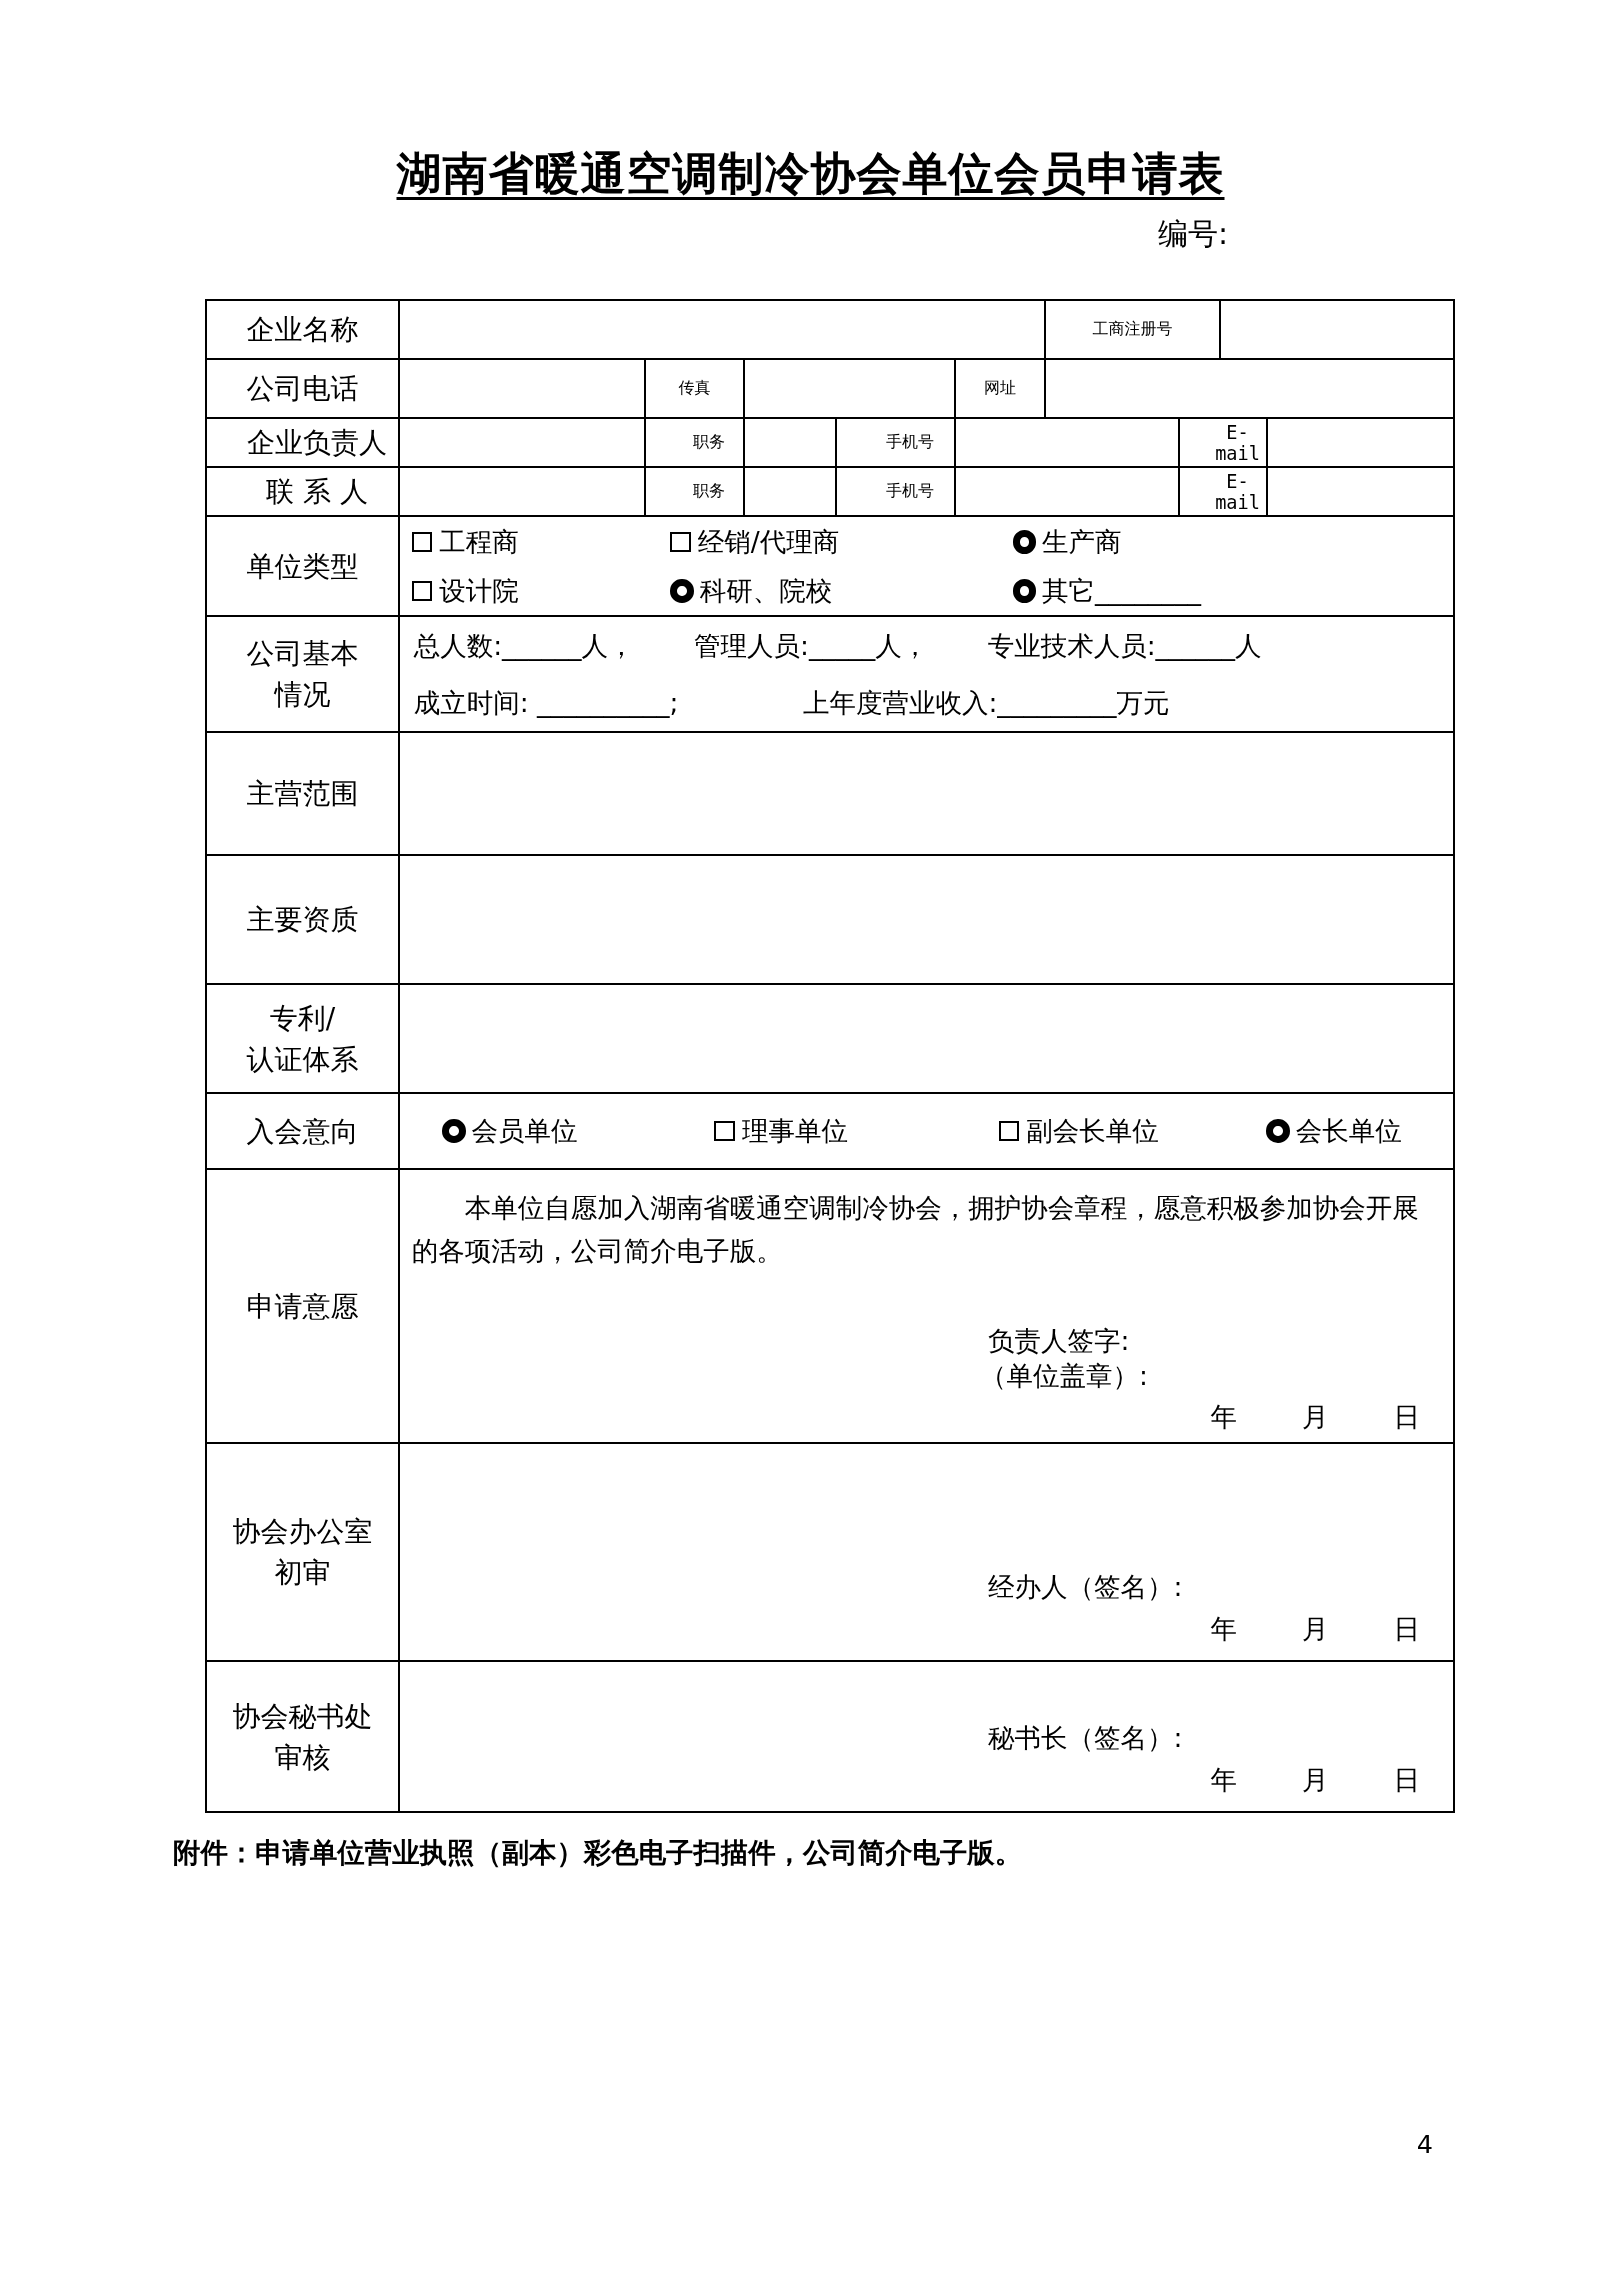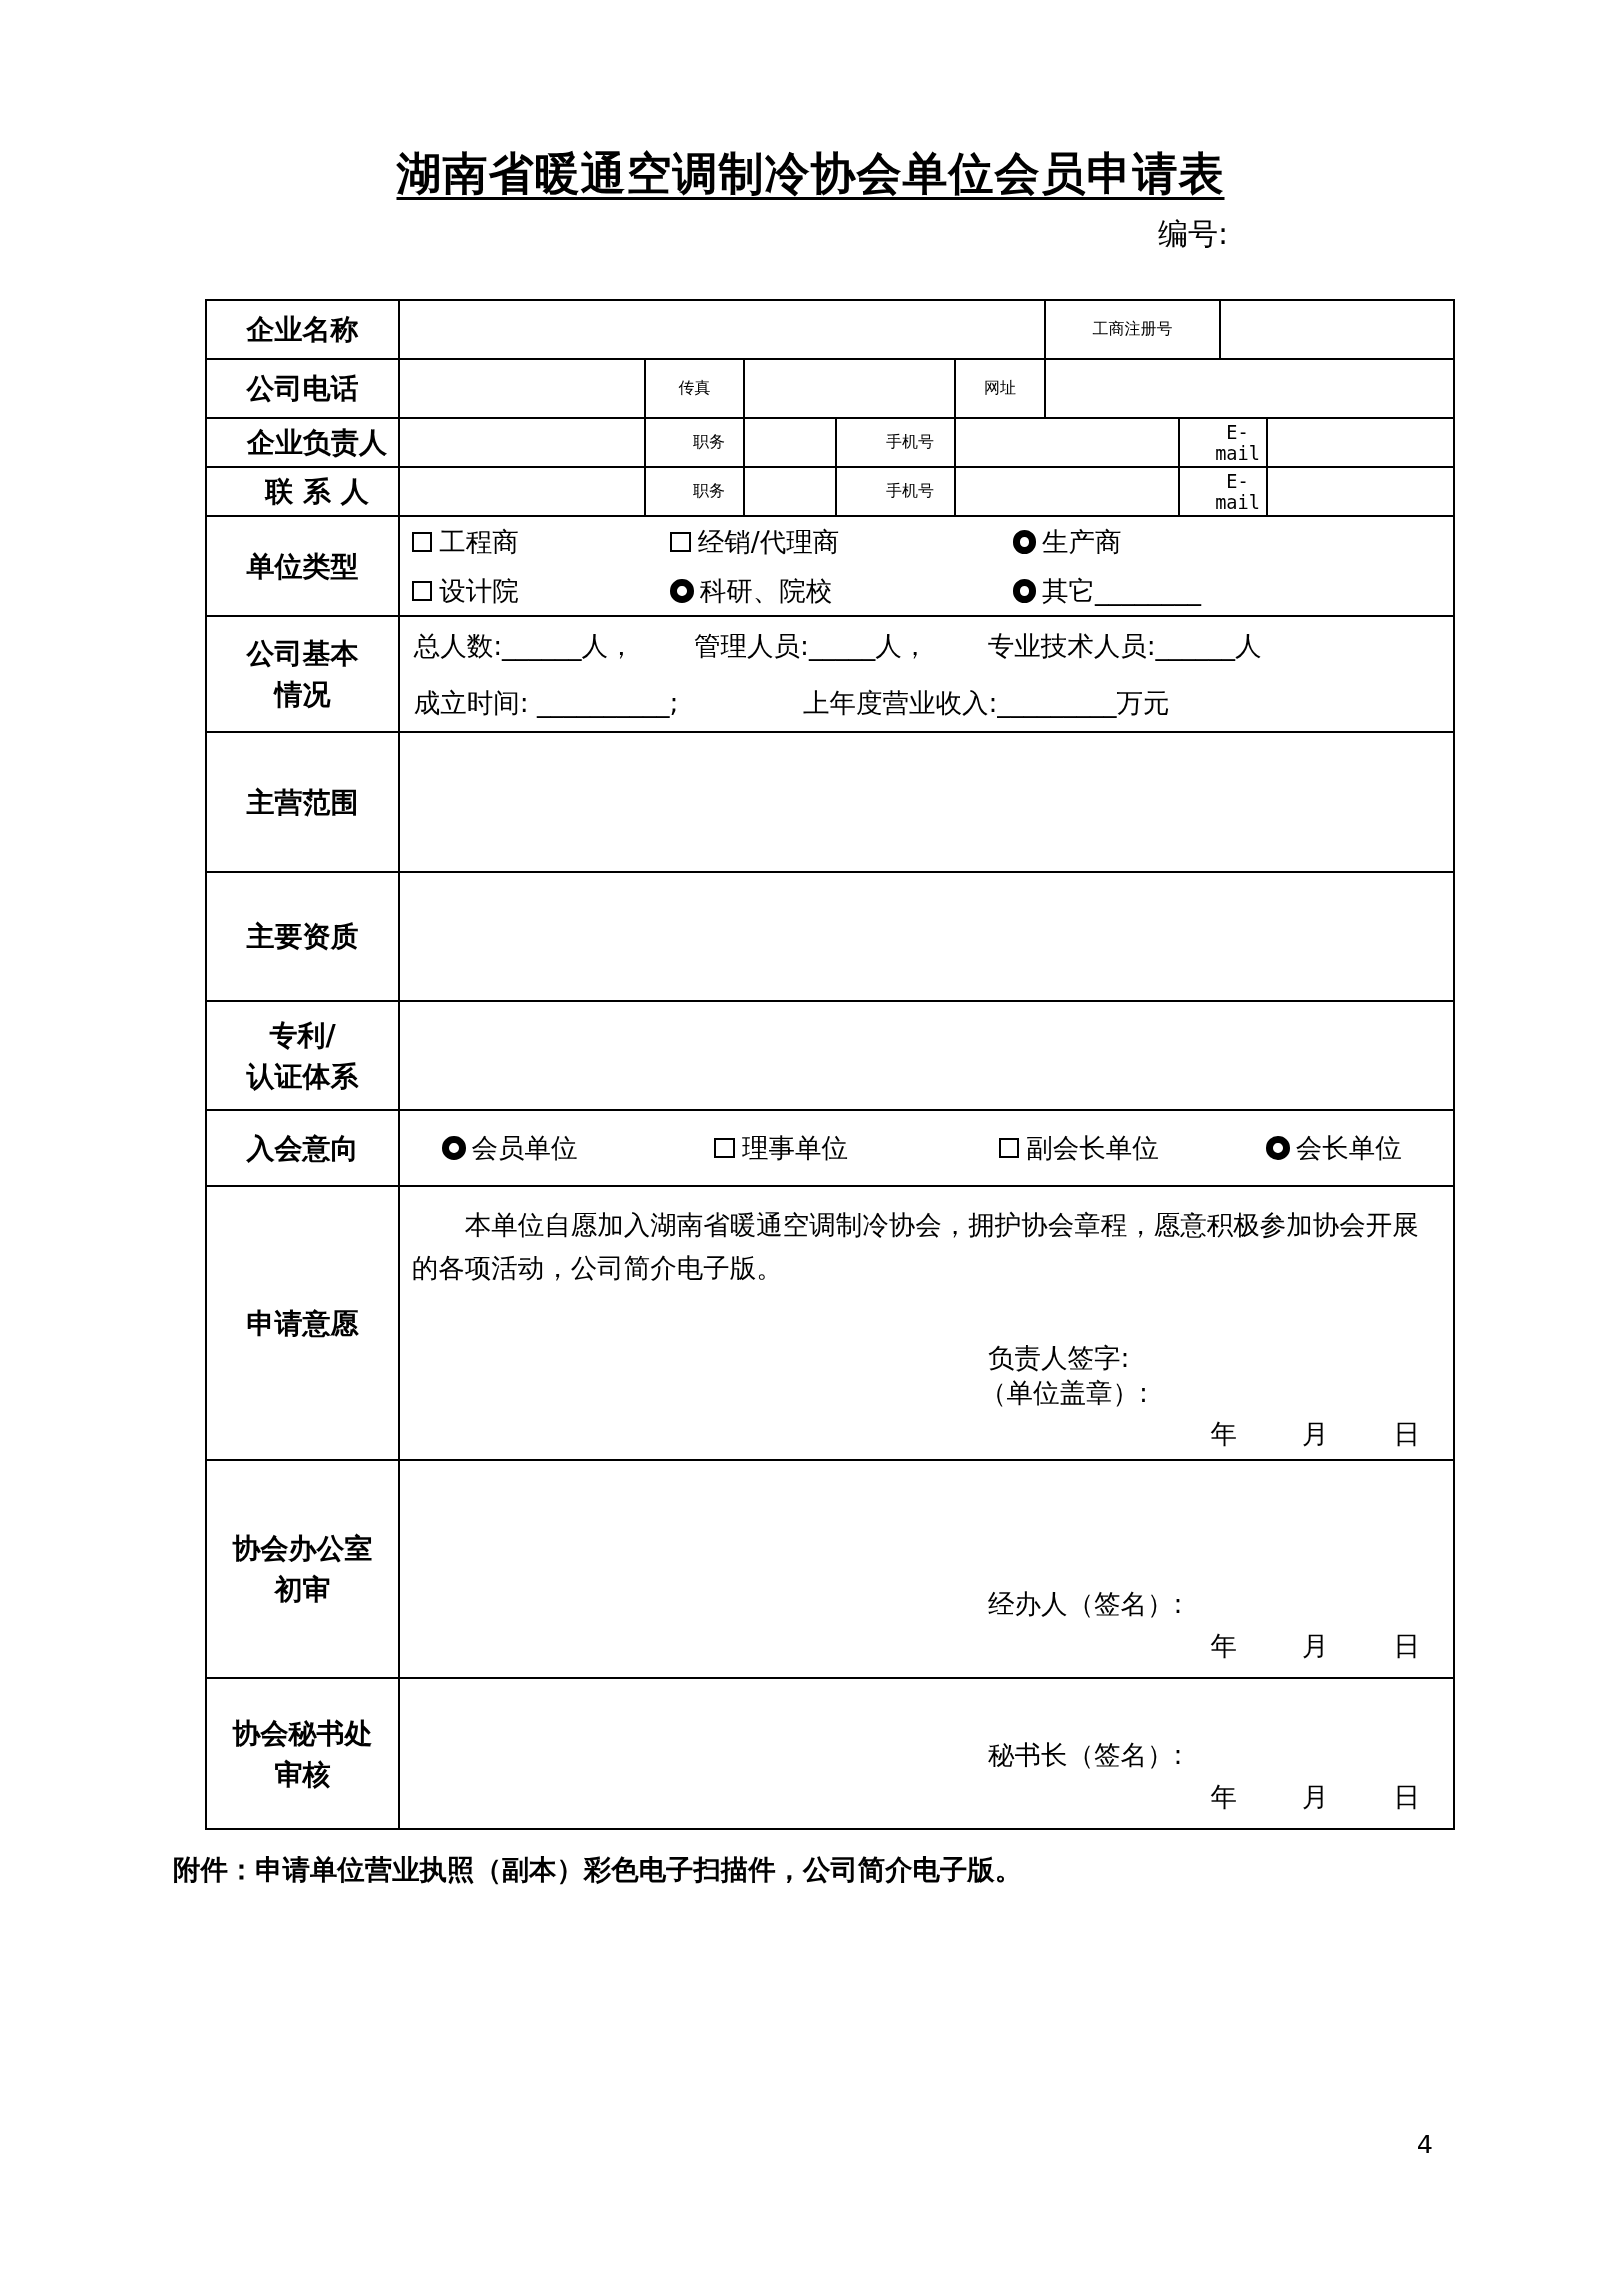--- a/index.html
+++ b/index.html
@@ -31,30 +31,30 @@
     border:2px solid #000;
     border-top-width:2.9px; border-bottom-width:2.9px;
     vertical-align:middle; padding:0;
     font-size:26.5px;
     overflow:hidden;
   }
   tr.r1 td, tr.r2 td, tr.r3 td { height:59px; }
   tr.r4 td, tr.r5 td { height:49px;padding-left:29px; }
   tr.r6 td  { height:98px; }
   tr.r7 td  { height:99px; }
-  tr.r8 td  { height:140px; }
+  tr.r8 td  { height:123px; }
   tr.r9 td  { height:129px; }
   tr.r10 td { height:109px; }
   tr.r11 td { height:74px; }
   tr.r12 td { height:274px; }
   tr.r13 td { height:218px; }
   tr.r14 td { height:151px; }
   tr.r15 td { height:171px; }
 
-  td.lab { text-align:center; font-weight:bold; font-size:28px; line-height:41px; }
+  td.lab { text-align:center; font-weight:normal; font-size:28px; line-height:41px; }
   td.lab2 { text-align:center; font-size:16px; }
   td.email-lab { text-align:center; font-family:"DejaVu Sans Mono", monospace; font-size:18.6px; }
 
   .sq {
     display:inline-block; width:20.6px; height:20.6px;
     border:2px solid #000; background:#fff;
     margin-right:6.9px; vertical-align:-1px;
   }
   .ci {
     display:inline-block; width:23.5px; height:23.5px;

